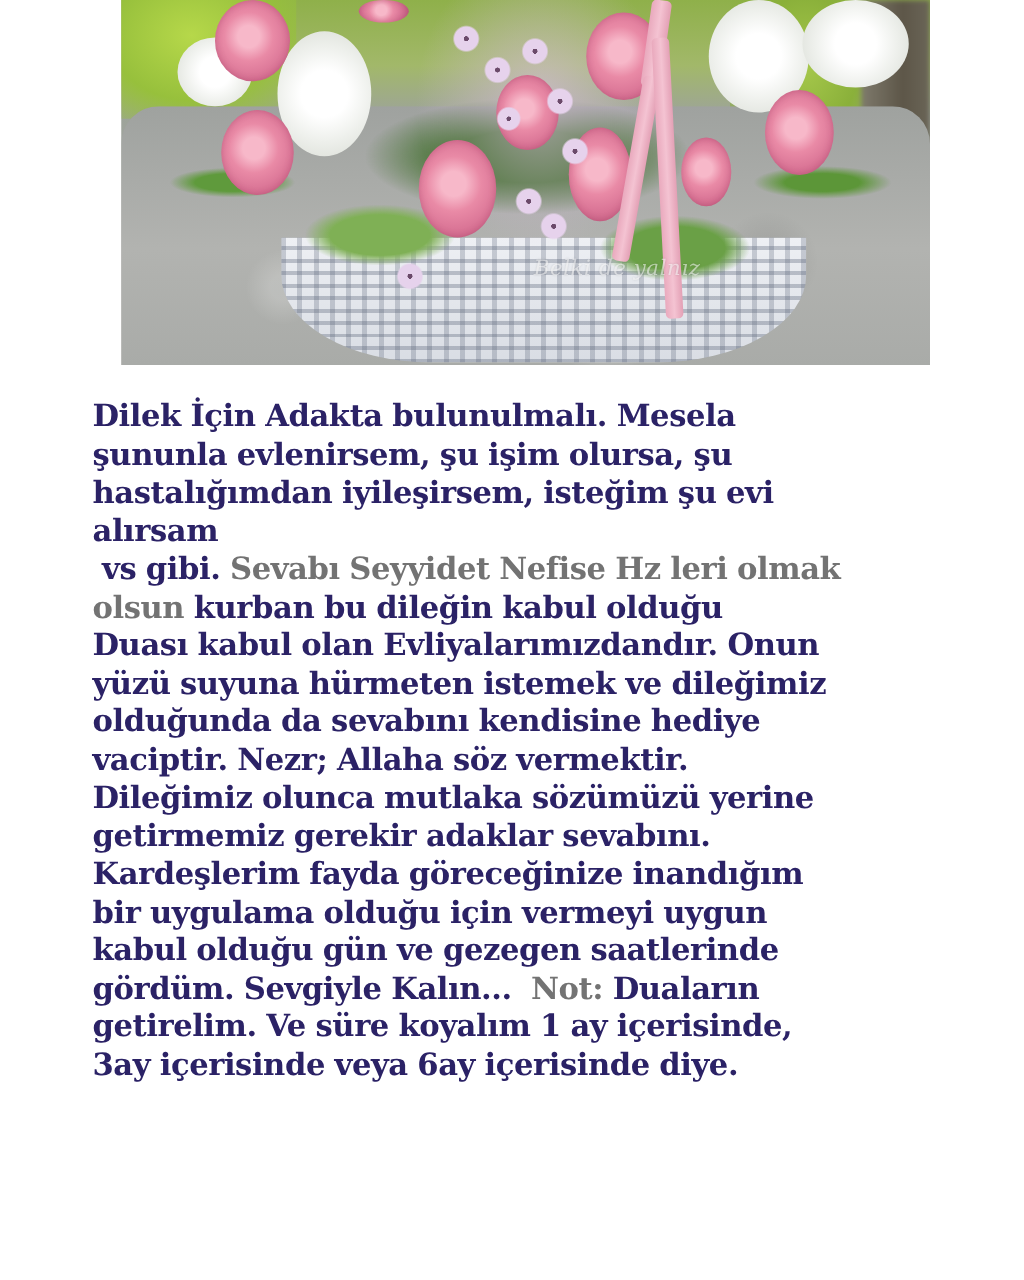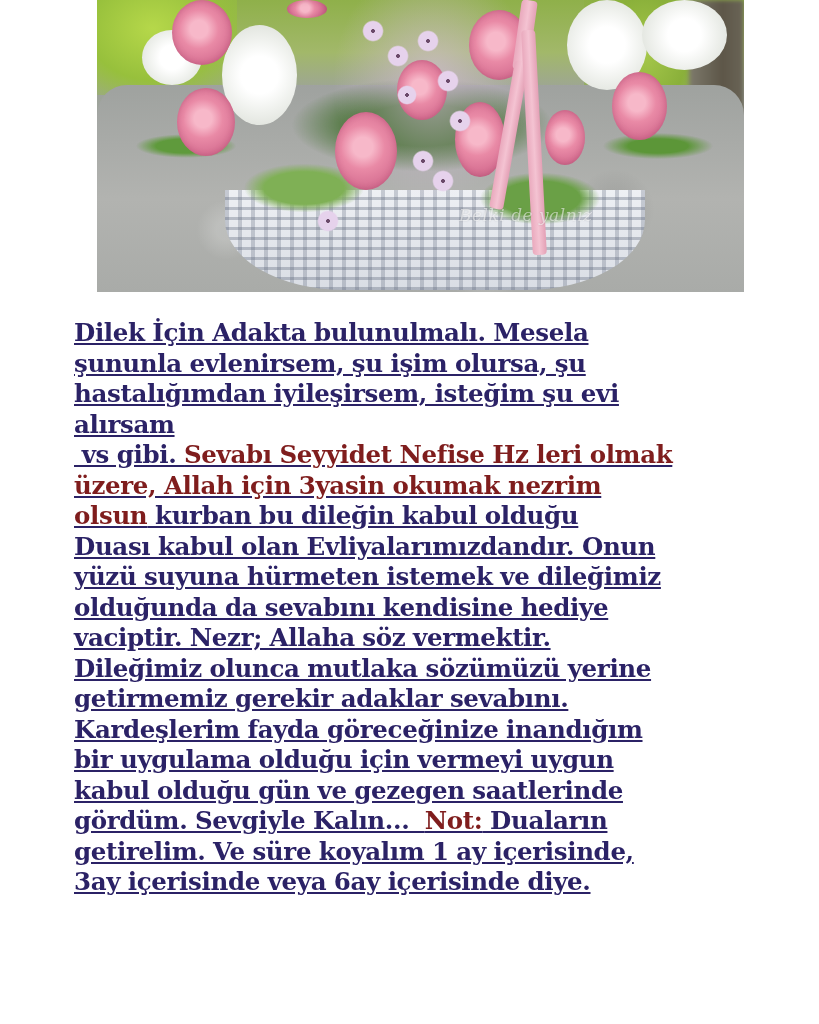--- a/index.html
+++ b/index.html
@@ -83,43 +83,41 @@
   .tulle {
     position: absolute; left: 235px; top: 0; width: 200px; height: 200px;
     background: radial-gradient(ellipse at 50% 40%, rgba(215,190,220,0.7), rgba(215,190,220,0) 70%);
   }
   .watermark {
     position: absolute; left: 330px; top: 205px;
     font-family: "DejaVu Serif", serif; font-style: italic;
     font-size: 17px; color: rgba(255,255,255,0.55);
     letter-spacing: 0.5px;
     text-shadow: 0 0 2px rgba(0,0,0,0.15);
-    margin-left: 32px;
   }
 
   .article {
     position: absolute;
     left: 74px;
     top: 318px;
     width: 700px;
     font-family: "DejaVu Serif", "Liberation Serif", serif;
     font-weight: bold;
     font-size: 24.5px;
     line-height: 30.5px;
     color: #2b2266;
     letter-spacing: -0.35px;
     word-spacing: -0.5px;
   }
   .article .line {
     display: block;
     white-space: pre;
-    text-decoration: underline;
   }
   .hl {
-    color: #7f1d1d;
+    color: #737373;
   }
 </style>
 </head>
 <body>
 
 <div class="photo">
   <div class="grass-left"></div>
   <div class="grass-right"></div>
   <div class="trunk"></div>
   <div class="stone"></div>
@@ -158,21 +156,20 @@
 
   <div class="watermark">Belki de yalnız</div>
 </div>
 
 <div class="article" id="article">
     <span class="line"><span>Dilek İçin Adakta bulunulmalı. Mesela</span></span>
     <span class="line"><span>şununla evlenirsem, şu işim olursa, şu</span></span>
     <span class="line"><span>hastalığımdan iyileşirsem, isteğim şu evi</span></span>
     <span class="line"><span>alırsam</span></span>
     <span class="line"><span> vs gibi. </span><span class="hl">Sevabı Seyyidet Nefise Hz leri olmak</span></span>
-    <span class="line"><span class="hl">üzere, Allah için 3yasin okumak nezrim</span></span>
     <span class="line"><span class="hl">olsun</span><span> kurban bu dileğin kabul olduğu</span></span>
     <span class="line"><span>Duası kabul olan Evliyalarımızdandır. Onun</span></span>
     <span class="line"><span>yüzü suyuna hürmeten istemek ve dileğimiz</span></span>
     <span class="line"><span>olduğunda da sevabını kendisine hediye</span></span>
     <span class="line"><span>vaciptir. Nezr; Allaha söz vermektir.</span></span>
     <span class="line"><span>Dileğimiz olunca mutlaka sözümüzü yerine</span></span>
     <span class="line"><span>getirmemiz gerekir adaklar sevabını.</span></span>
     <span class="line"><span>Kardeşlerim fayda göreceğinize inandığım</span></span>
     <span class="line"><span>bir uygulama olduğu için vermeyi uygun</span></span>
     <span class="line"><span>kabul olduğu gün ve gezegen saatlerinde</span></span>

